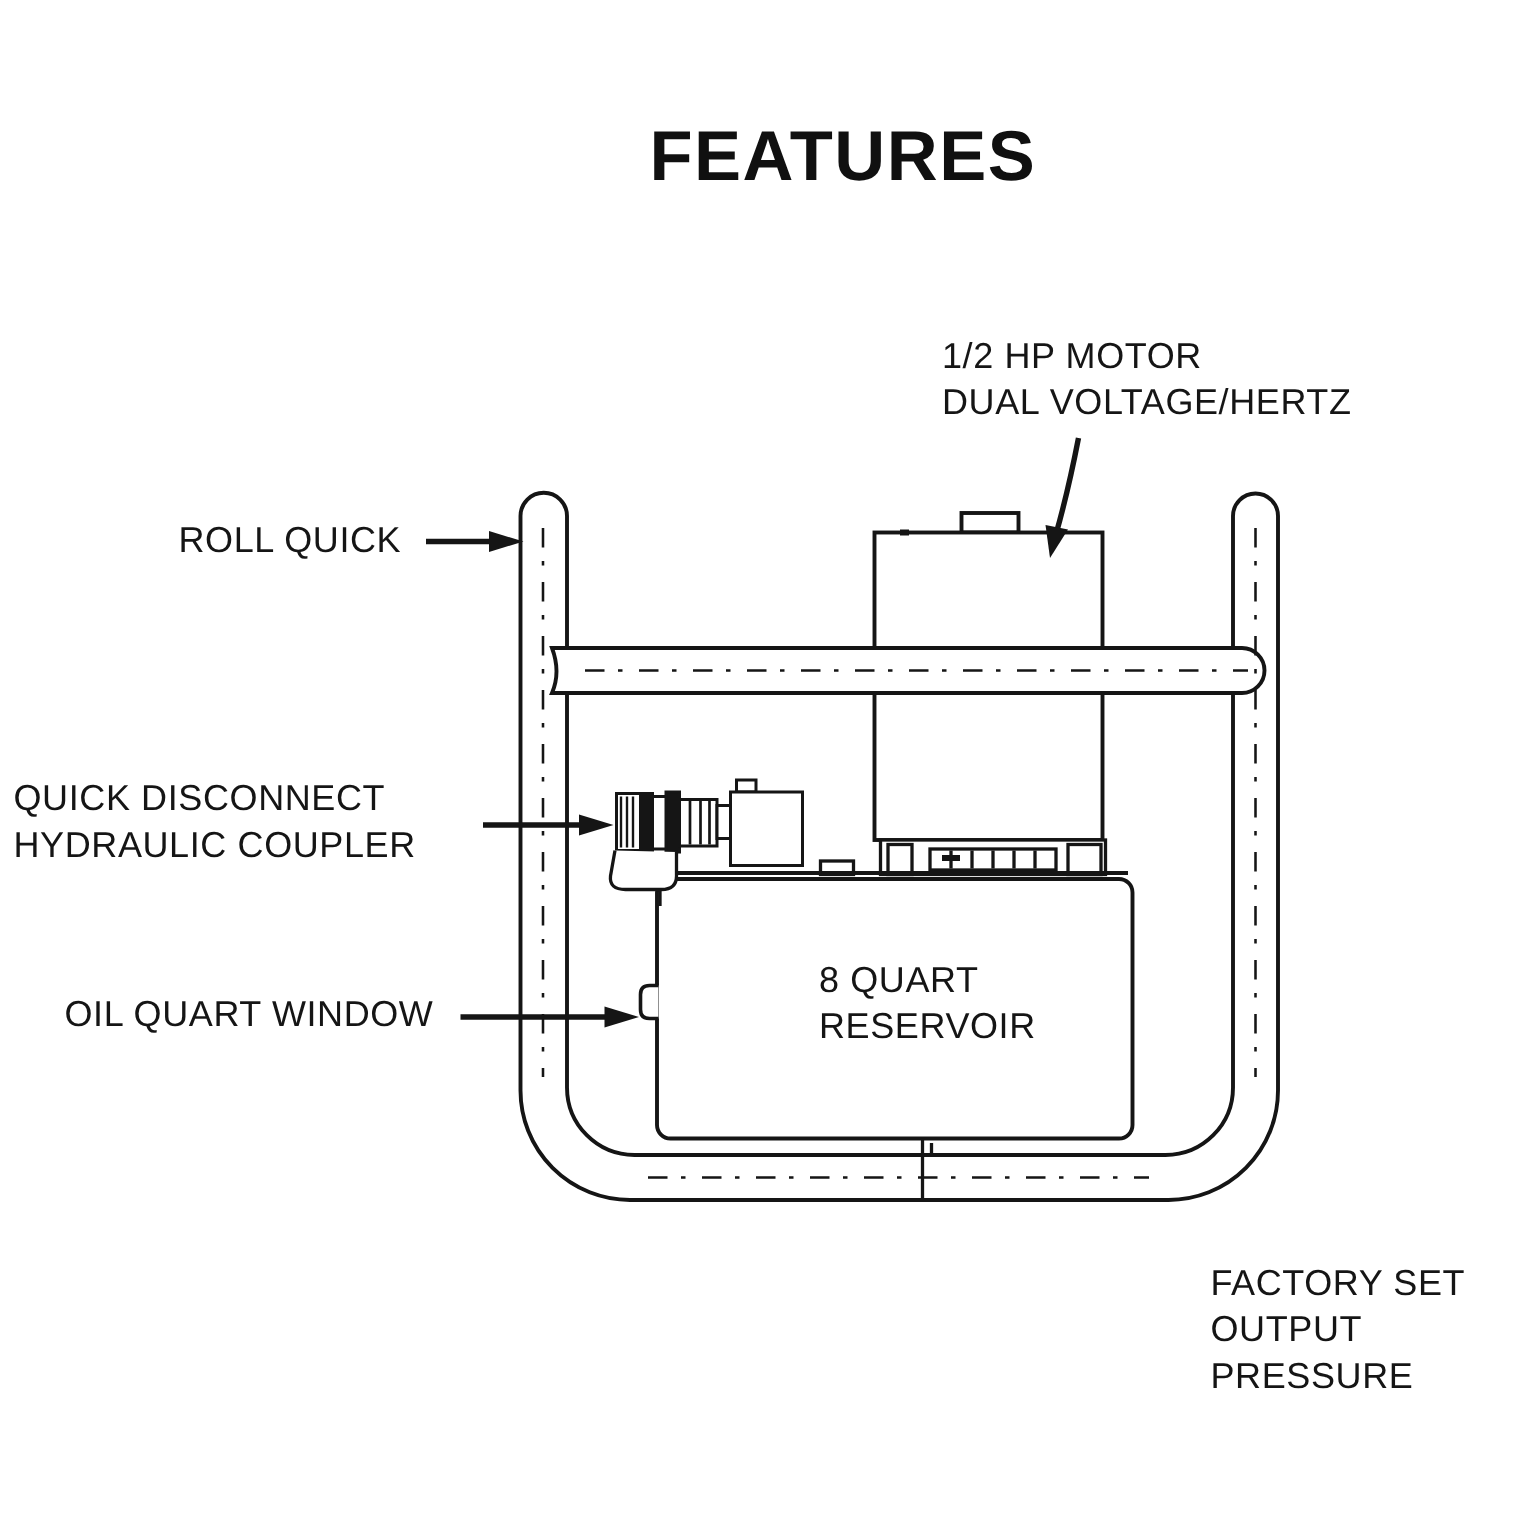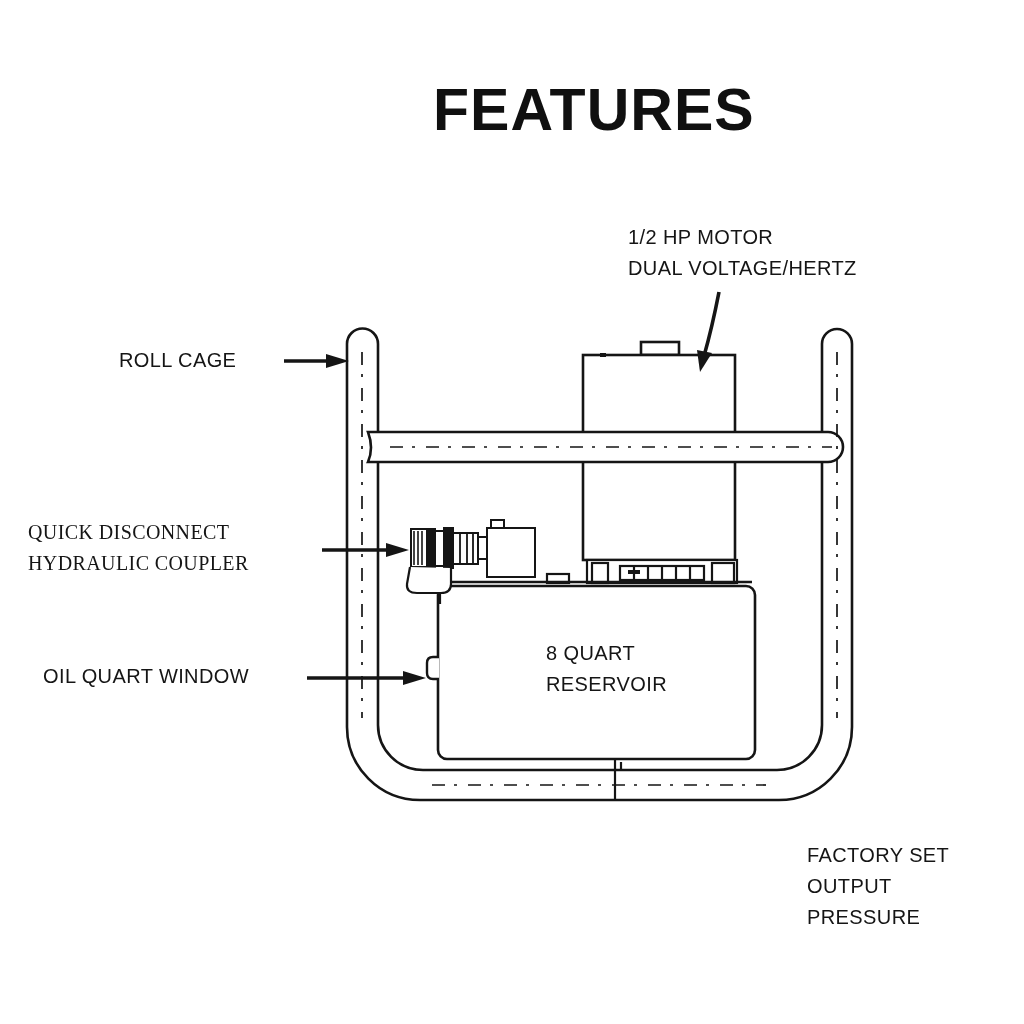--- a/index.html
+++ b/index.html
@@ -10,38 +10,38 @@
     background: #ffffff;
     overflow: hidden;
     font-family: "Liberation Sans", sans-serif;
     color: #151515;
   }
   .title {
     position: absolute;
     left: 433px;
     top: 76px;
     margin: 0;
-    font-size: 59px;
+    font-size: 47px;
     font-weight: 700;
     letter-spacing: 1px;
     color: #101010;
     white-space: pre-line;
   }
   .lbl {
     position: absolute;
-    font-size: 20px;
+    font-size: 24px;
     line-height: 31px;
     font-weight: 400;
     letter-spacing: 0.4px;
     white-space: pre-line;
     color: #151515;
   }
   .lbl-motor      { left: 628px; top: 222px; }
   .lbl-rollcage   { left: 119px; top: 345px; }
-  .lbl-coupler    { left: 28px;  top: 517px; font-family: Liberation Serif, serif; }
+  .lbl-coupler    { left: 9px;  top: 517px; }
   .lbl-oilwindow  { left: 43px;  top: 661px; }
   .lbl-reservoir  { left: 546px; top: 638px; }
   .lbl-pressure   { left: 807px; top: 840px; }
   .drawing {
     position: absolute;
     left: 0; top: 0;
     width: 1024px;
     height: 1024px;
   }
 </style>
@@ -151,21 +151,21 @@
 
       <g>
         <path d="M 719 292 Q 712 328 704 356" fill="none"></path>
         <polygon points="700,372 712,353 697,350" stroke="none"></polygon>
       </g>
     </g>
   </svg>
 
   <div class="lbl lbl-motor">1/2 HP MOTOR
 DUAL VOLTAGE/HERTZ</div>
-  <div class="lbl lbl-rollcage">ROLL CAGE</div>
+  <div class="lbl lbl-rollcage">ROLL QUICK</div>
   <div class="lbl lbl-coupler">QUICK DISCONNECT
 HYDRAULIC COUPLER</div>
   <div class="lbl lbl-oilwindow">OIL QUART WINDOW</div>
   <div class="lbl lbl-reservoir">8 QUART
 RESERVOIR</div>
   <div class="lbl lbl-pressure">FACTORY SET
 OUTPUT
 PRESSURE</div>
 
 </div>

